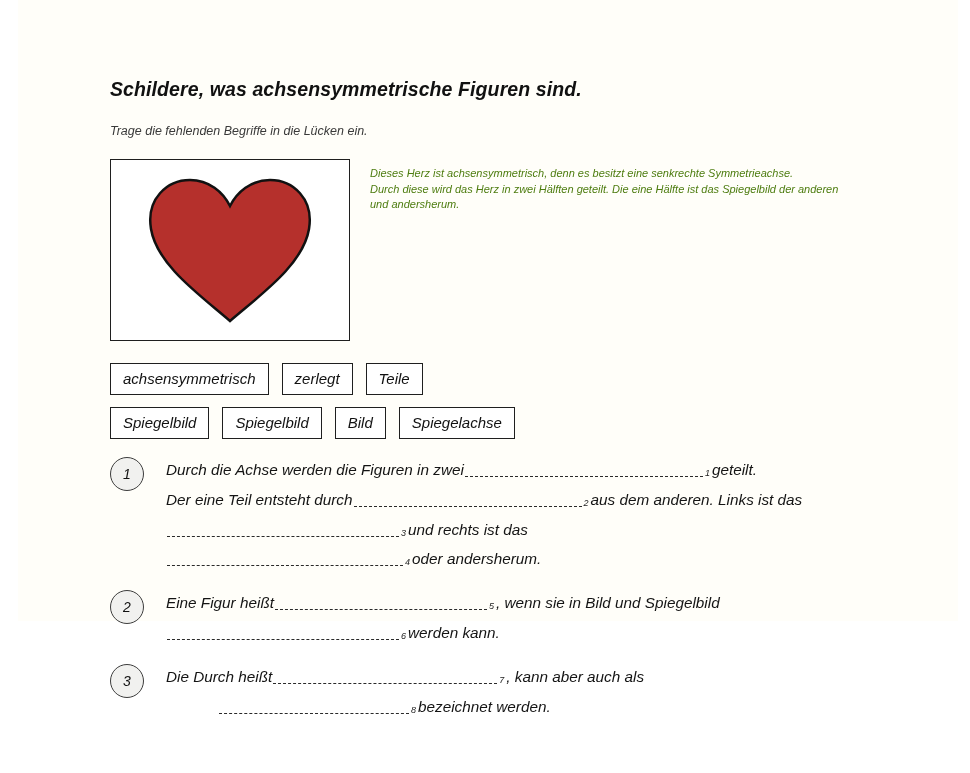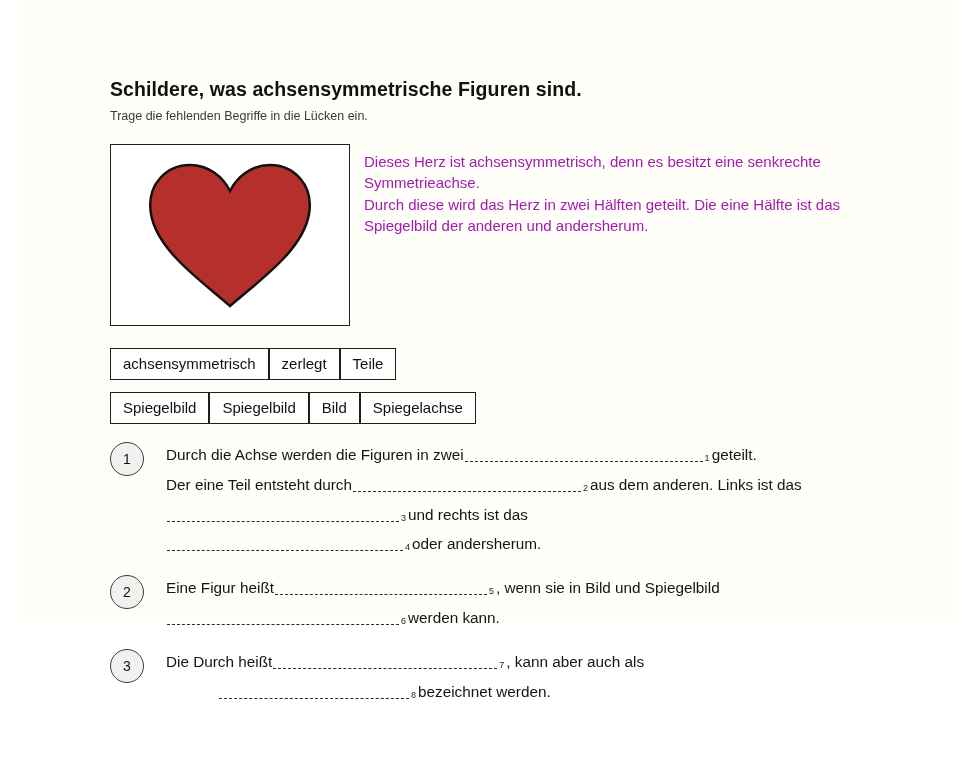--- a/index.html
+++ b/index.html
@@ -13,20 +13,21 @@
     overflow: hidden;
     font-family: "Liberation Sans", sans-serif;
     color: #1a1a1a;
   }
   .page {
     position: relative;
     width: 970px;
     height: 621px;
     background: #fffef9;
     box-sizing: border-box;
+    font-style: italic;
   }
   .left-rail {
     position: absolute;
     left: 0;
     top: 0;
     width: 18px;
     height: 773px;
     background: #ffffff;
   }
   .right-rail {
@@ -46,21 +47,21 @@
   .title {
     font-size: 19.5px;
     font-weight: bold;
     color: #111111;
     margin-top: 78px;
     letter-spacing: 0.1px;
   }
   .subtitle {
     font-size: 12.5px;
     color: #3a3a3a;
-    margin-top: 8px;
+    margin-top: 23px;
   }
   .figure-row {
     display: flex;
     align-items: flex-start;
     margin-top: 21px;
   }
   .figure-box {
     width: 240px;
     height: 182px;
     border: 1px solid #1f1f1f;
@@ -68,32 +69,33 @@
     box-sizing: border-box;
     display: flex;
     align-items: center;
     justify-content: center;
     flex: none;
   }
   .figure-box svg {
     display: block;
   }
   .figure-caption {
-    margin-left: 14px;
-    font-size: 15px;
+    margin-left: 20px;
+    font-size: 11px;
     line-height: 1.42;
-    color: #a21caf;
+    color: #4d7c0f;
     max-width: 480px;
     padding-top: 7px;
   }
   .word-bank {
     margin-top: 22px;
   }
   .word-row {
     display: flex;
+    gap: 13px;
     margin-bottom: 12px;
   }
   .word-chip {
     border: 1px solid #1f1f1f;
     background: #ffffff;
     padding: 7px 12px 8px 12px;
     font-size: 15px;
     line-height: 1;
     color: #111111;
     white-space: nowrap;

